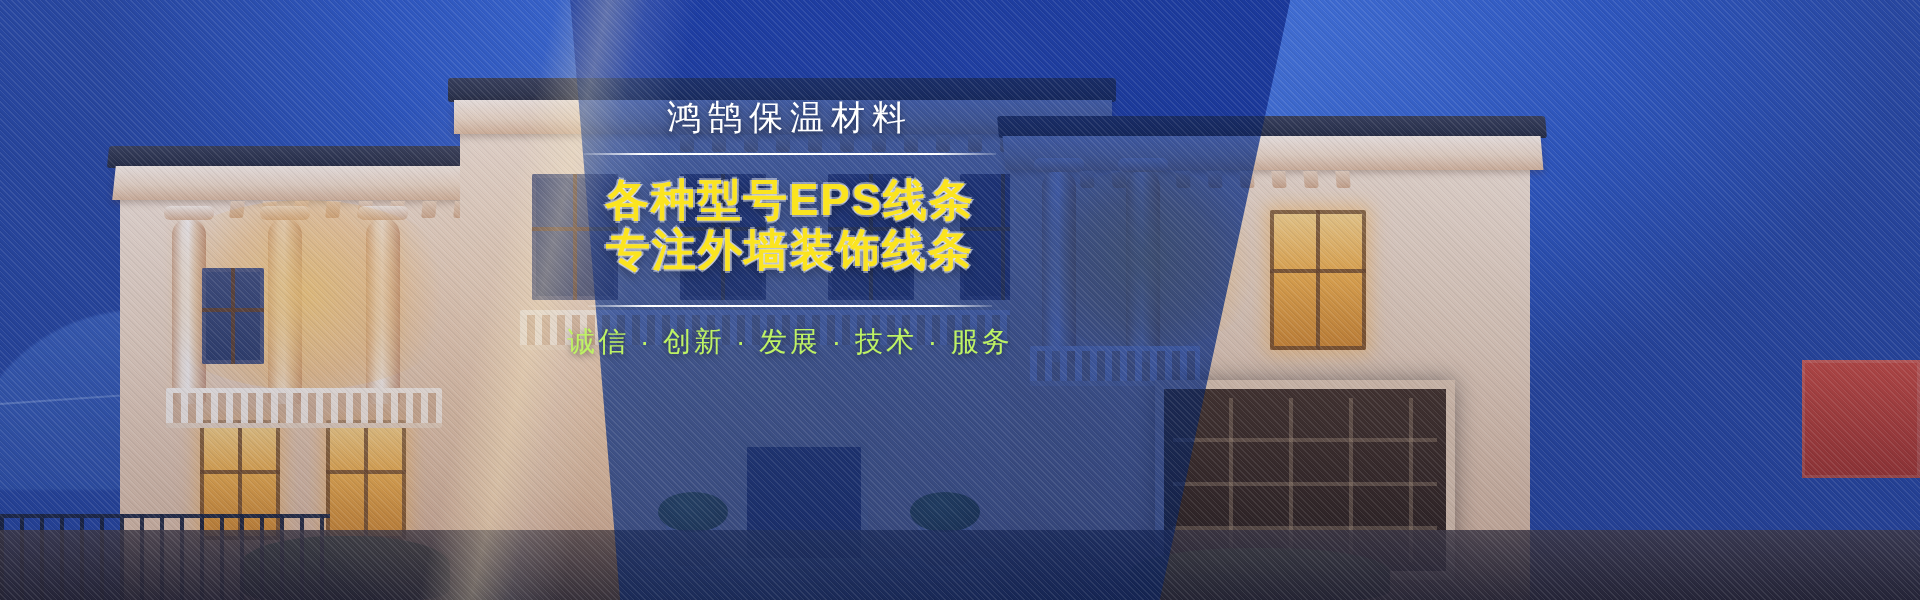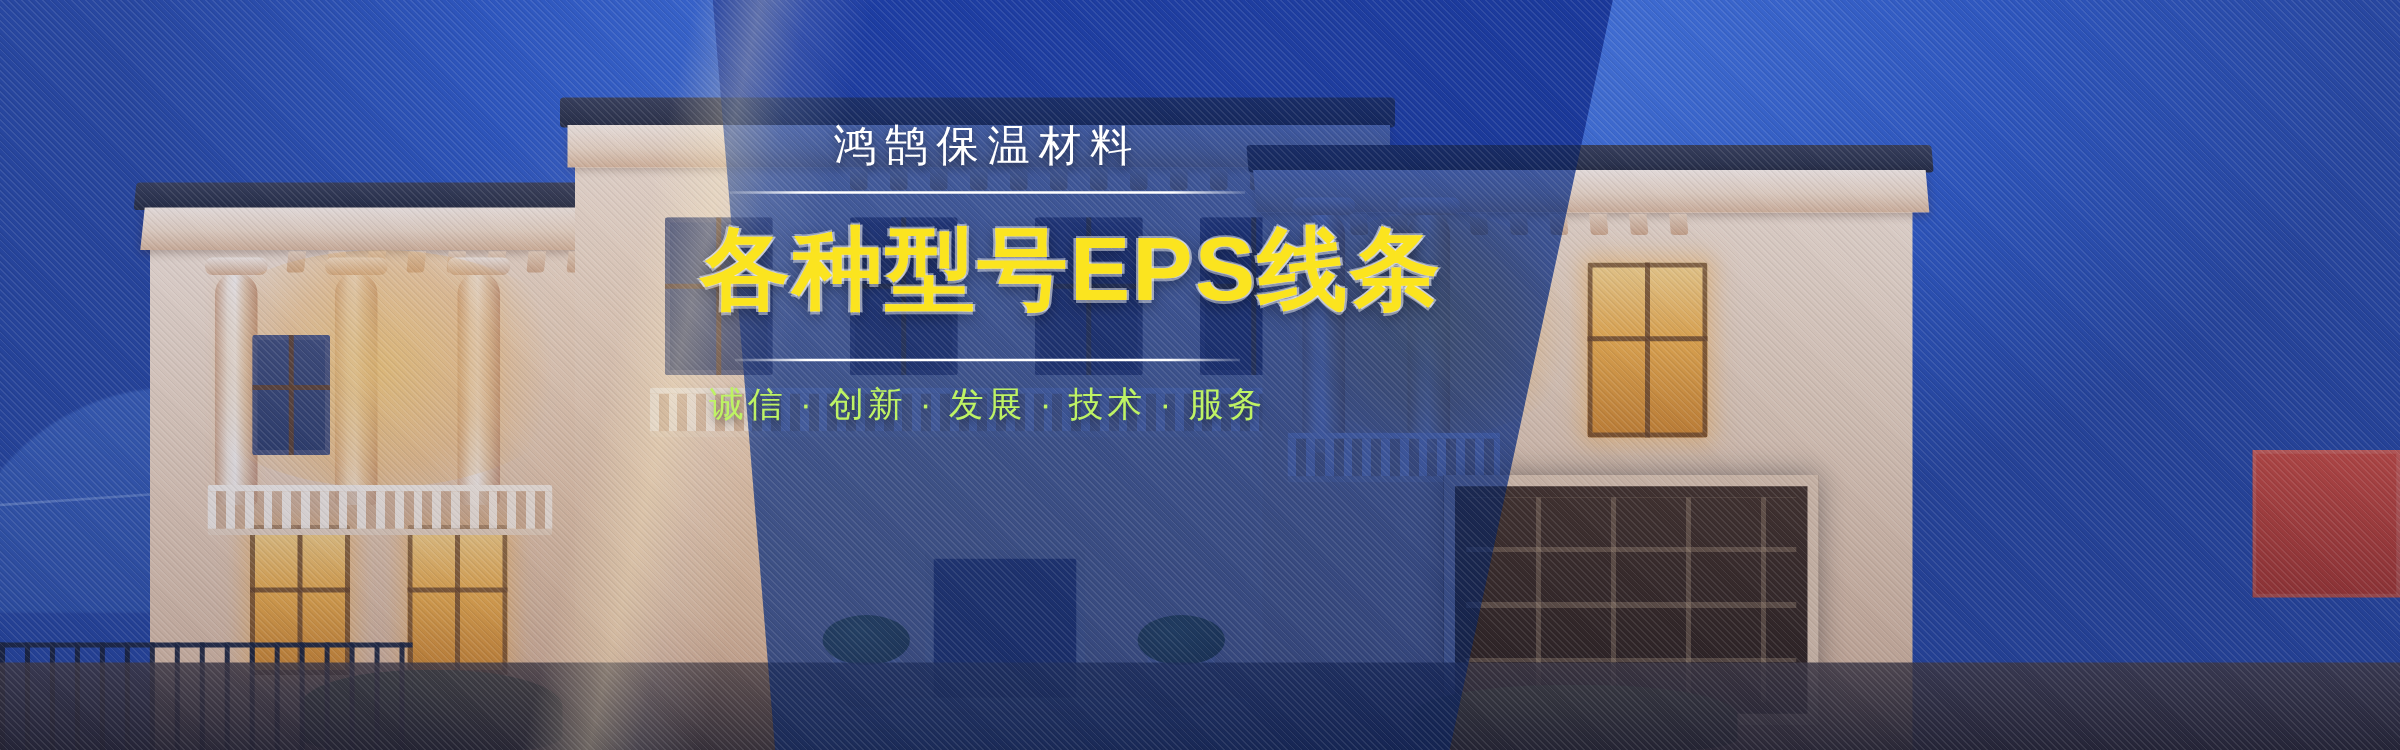--- a/index.html
+++ b/index.html
@@ -203,21 +203,21 @@
     line-height:1.25;text-shadow:0 2px 7px rgba(0,0,0,.45);
     white-space:nowrap;
   }
   .rule{
     height:2px;margin:14px auto 0;width:412px;
     background:linear-gradient(90deg,rgba(255,255,255,.15),#ffffff 14%,#ffffff 86%,rgba(255,255,255,.15));
   }
   .rule.bottom{margin:0 auto 16px;width:404px;}
   .headline{
     margin-top:20px;
-    font-size:72px;font-weight:700;letter-spacing:2px;line-height:1.14;
+    font-size:44px;font-weight:700;letter-spacing:2px;line-height:1.14;
     color:#fbe41f;white-space:nowrap;
     text-shadow:
       2px 0 0 rgba(255,255,255,.55), -2px 0 0 rgba(255,255,255,.5),
       0 2px 0 rgba(255,255,255,.45), 0 -2px 0 rgba(255,255,255,.45),
       0 4px 12px rgba(0,0,0,.45);
   }
   .headline .ln{display:block;}
   .tagline-wrap{margin-top:30px;}
   .tagline{
     font-size:28px;letter-spacing:3px;color:#bef264;font-weight:400;
@@ -363,20 +363,21 @@
   <div class="light-shaft"></div>
 
   <div class="hatch"></div>
 
   <div class="text-block">
     <div class="brand">鸿鹄保温材料</div>
     <div class="rule"></div>
 
     <div class="headline">
       <span class="ln">各种型号EPS线条</span>
+      <span class="ln">专注外墙装饰线条</span>
     </div>
 
     <div class="tagline-wrap">
       <div class="rule bottom"></div>
       <div class="tagline">诚信 · 创新 · 发展 · 技术 · 服务</div>
     </div>
   </div>
 
 </div>
 

